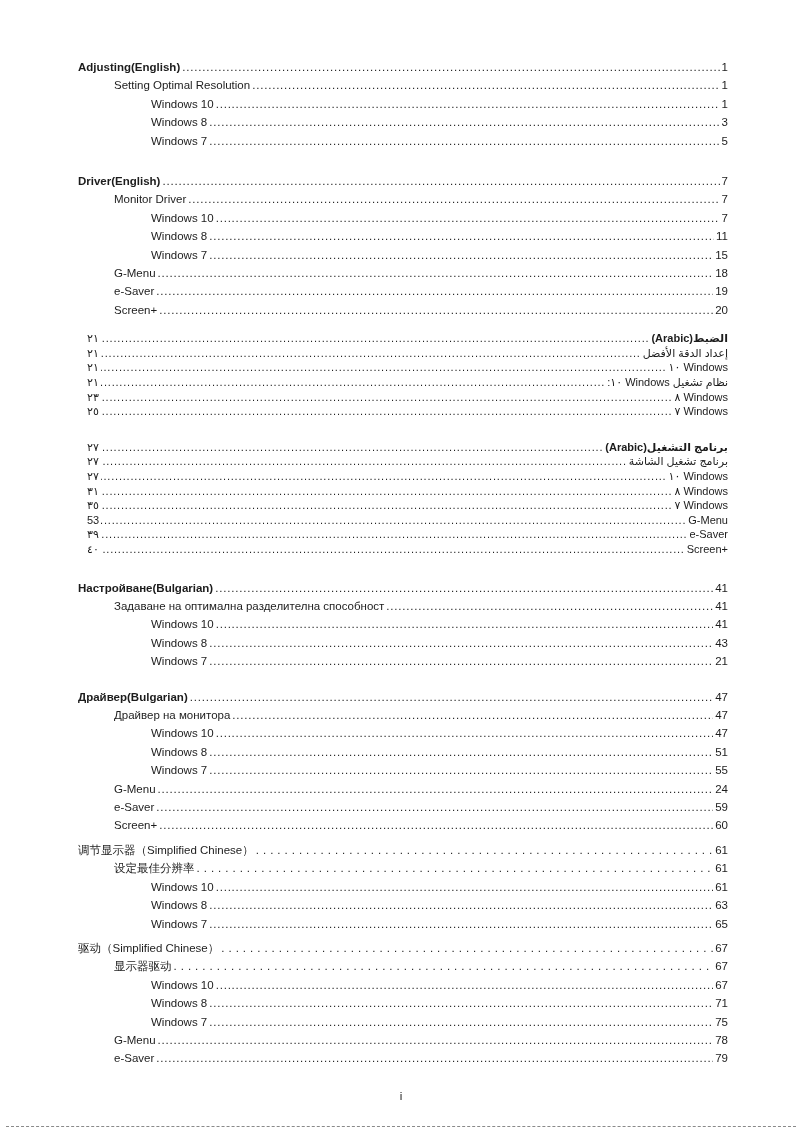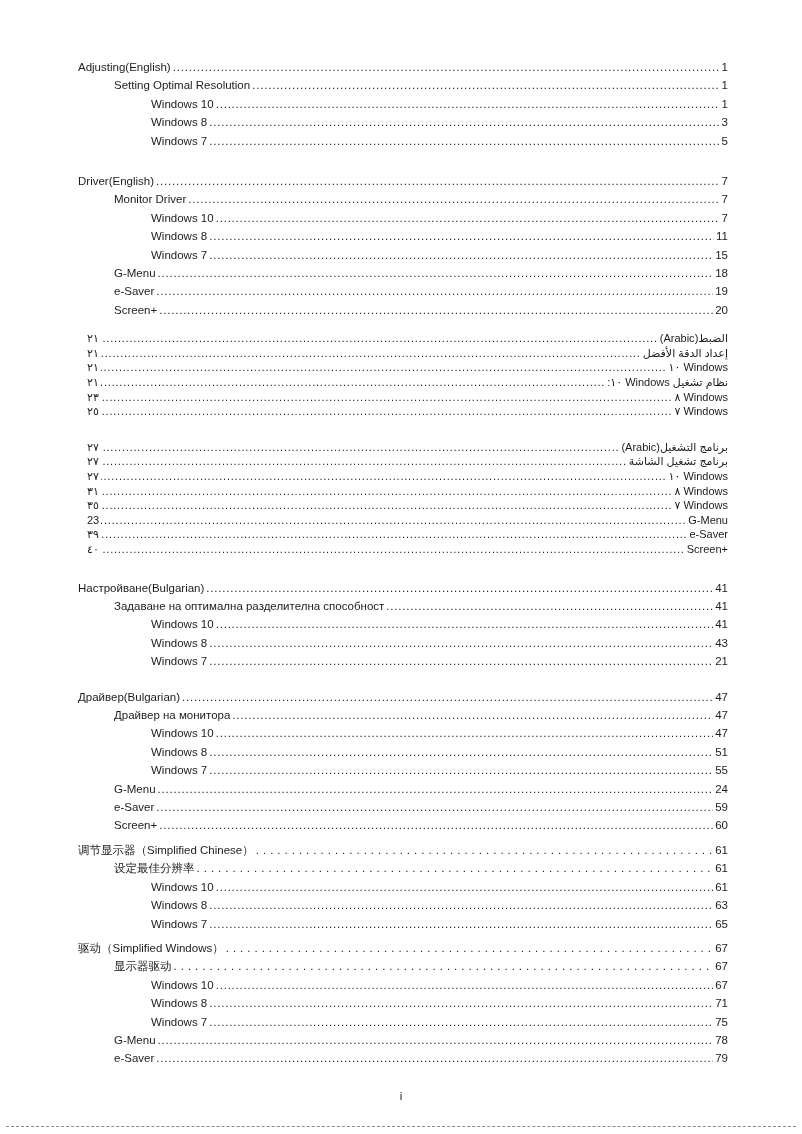--- a/index.html
+++ b/index.html
@@ -29,21 +29,21 @@
     display: flex;
     align-items: baseline;
     line-height: 18.4px;
     font-size: 11.5px;
   }
   .toc-section.rtl { padding-left: 9px; }
   .toc-section.rtl .toc-row {
     line-height: 14.6px;
     font-size: 11px;
   }
-  .toc-row.bold .toc-label { font-weight: 400; }
+  .toc-row.bold .toc-label { font-weight: 700; }
 
   .lvl1 { padding-inline-start: 36px; text-align: right; }
   .lvl2 { padding-inline-start: 73px; }
 
   .toc-label { white-space: nowrap; }
   .toc-dots {
     flex: 1 1 auto;
     min-width: 0;
     overflow: hidden;
     white-space: nowrap;
@@ -197,21 +197,21 @@
         <span class="toc-page">٣١</span>
       </div>
       <div class="toc-row lvl0">
         <span class="toc-label">Windows ٧</span>
         <span class="toc-dots"></span>
         <span class="toc-page">٣٥</span>
       </div>
       <div class="toc-row lvl0">
         <span class="toc-label" dir="ltr">G-Menu</span>
         <span class="toc-dots"></span>
-        <span class="toc-page">23</span>
+        <span class="toc-page">53</span>
       </div>
       <div class="toc-row lvl0">
         <span class="toc-label" dir="ltr">e-Saver</span>
         <span class="toc-dots"></span>
         <span class="toc-page">٣٩</span>
       </div>
       <div class="toc-row lvl0">
         <span class="toc-label" dir="ltr">Screen+</span>
         <span class="toc-dots"></span>
         <span class="toc-page">٤٠</span>
@@ -308,21 +308,21 @@
         <span class="toc-page">63</span>
       </div>
       <div class="toc-row lvl2">
         <span class="toc-label">Windows 7</span>
         <span class="toc-dots"></span>
         <span class="toc-page">65</span>
       </div>
     </section>
     <section class="toc-section">
       <div class="toc-row lvl0 spaced">
-        <span class="toc-label">驱动（Simplified Windows）</span>
+        <span class="toc-label">驱动（Simplified Chinese）</span>
         <span class="toc-dots"></span>
         <span class="toc-page">67</span>
       </div>
       <div class="toc-row lvl1 spaced">
         <span class="toc-label">显示器驱动</span>
         <span class="toc-dots"></span>
         <span class="toc-page">67</span>
       </div>
       <div class="toc-row lvl2">
         <span class="toc-label">Windows 10</span>

